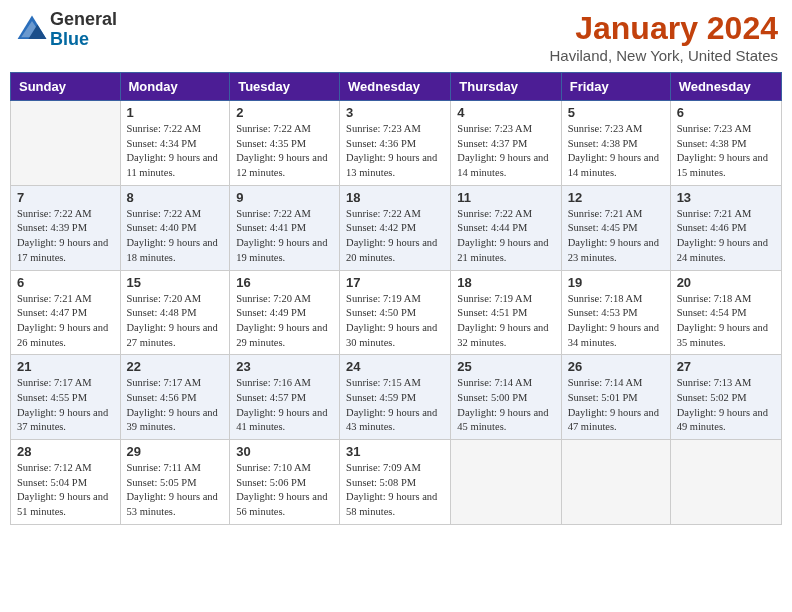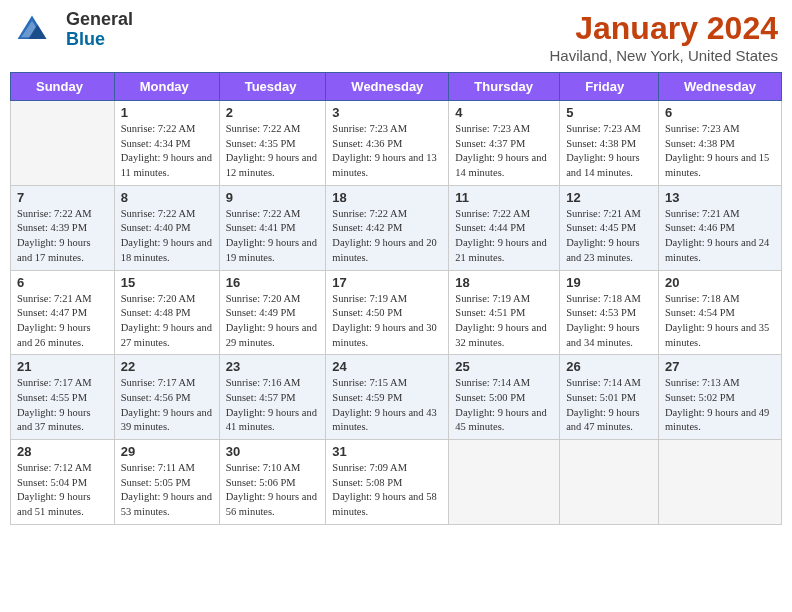--- a/index.html
+++ b/index.html
@@ -13,21 +13,21 @@
     .header {
       display: flex;
       justify-content: space-between;
       align-items: flex-start;
       margin-bottom: 8px;
       padding: 0 4px;
     }
     .logo {
       display: flex;
       align-items: center;
-      gap: 16px;
+      gap: 0;
     }
     .logo-text {
       display: flex;
       flex-direction: column;
       font-size: 18px;
       font-weight: bold;
       line-height: 1.1;
     }
     .logo-general { color: #333; }
     .logo-blue { color: #0369a1; }
@@ -47,26 +47,26 @@
       font-size: 15px;
       color: #555;
       margin-left: 8px;
     }
     .calendar {
       width: 100%;
       border-collapse: collapse;
       border: 1px solid #ccc;
     }
     .calendar th {
-      background-color: #8b5cf6;
+      background-color: #4c1d95;
       color: #fff;
       font-size: 13px;
       font-weight: bold;
       text-align: left;
-      padding: 6px 25px;
+      padding: 6px 8px;
       border: 1px solid #3a5fa0;
     }
     .calendar td {
       vertical-align: top;
       padding: 4px 6px;
       border: 1px solid #ccc;
       font-size: 11px;
       color: #333;
       background: #fff;
       width: 113px;

